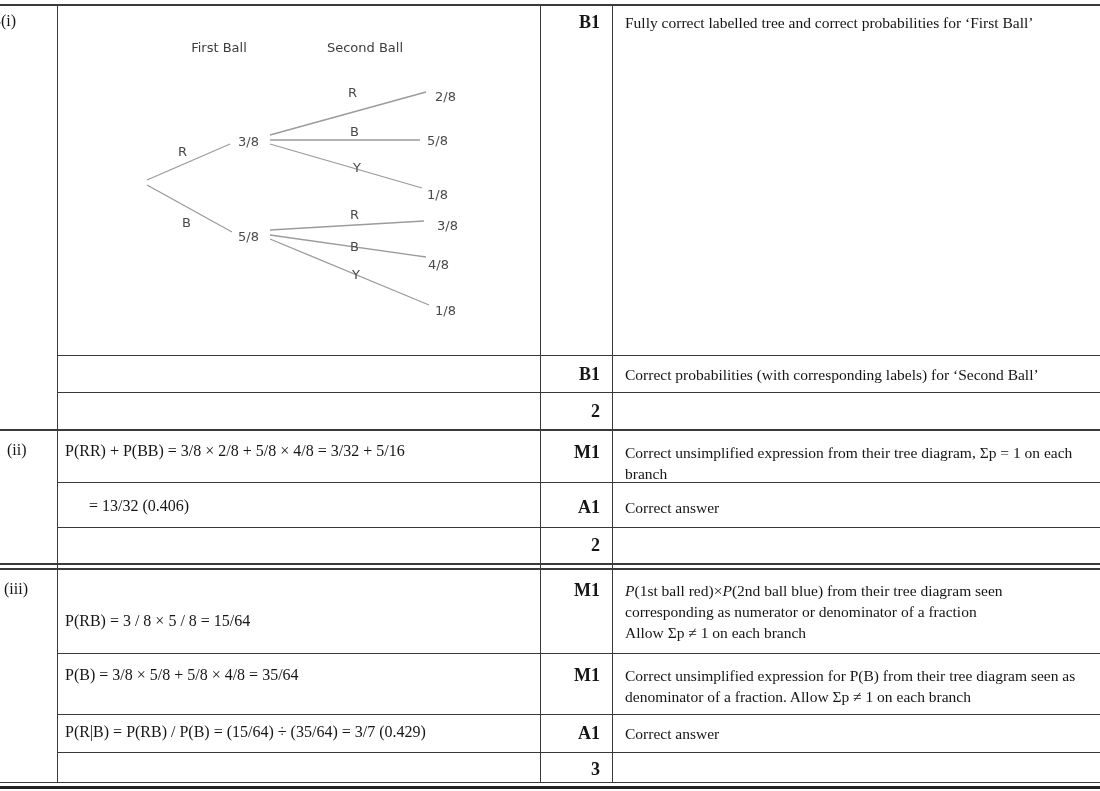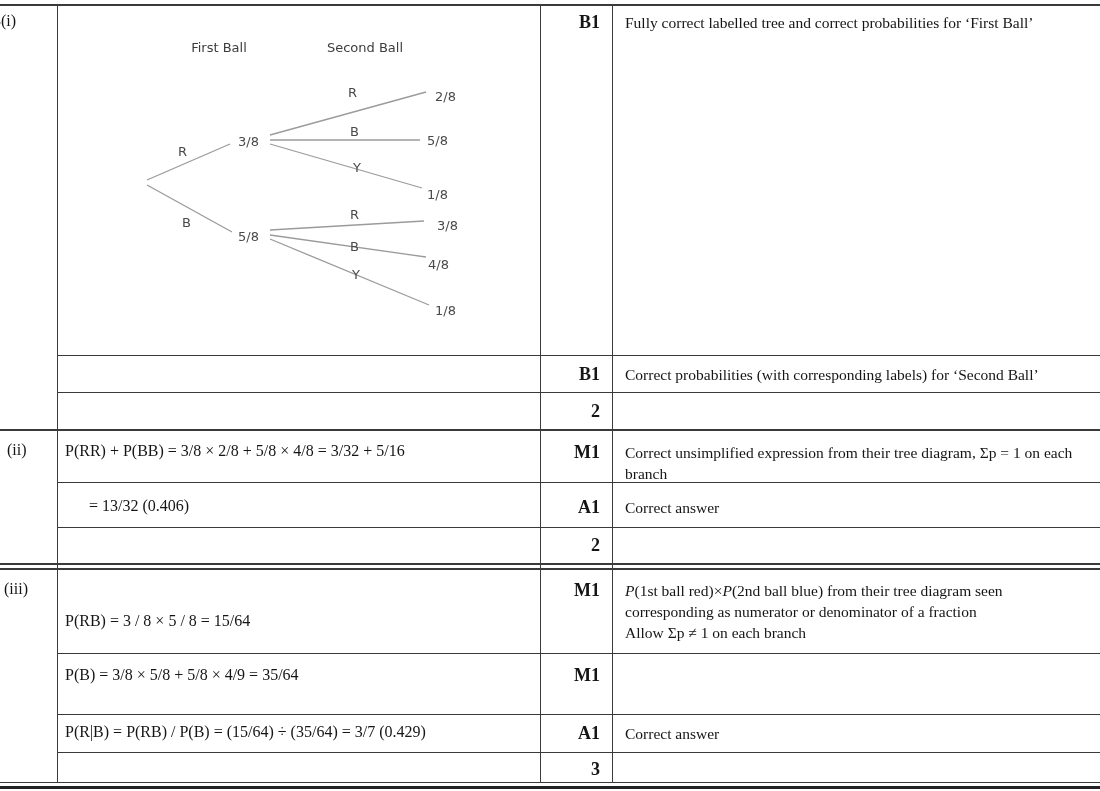--- a/index.html
+++ b/index.html
@@ -118,22 +118,23 @@
   <div class="mark" style="top:535px;">2</div>
 
   <div class="abs work" style="left:65px;top:580px;margin-top:32px;">P(RB) =  3 / 8 × 5 / 8 = 15/64</div>
   <div class="mark" style="top:580px;">M1</div>
   <div class="desc" style="top:580px;">
     <div><span class="ital">P</span><span>(1st ball red)</span><span>×</span><span class="ital">P</span><span>(2nd ball blue)</span><span> from their tree diagram seen</span></div>
     <div>corresponding as numerator or denominator of a fraction</div>
     <div>Allow Σp ≠ 1 on each branch</div>
   </div>
 
-  <div class="abs work" style="left:65px;top:666px;">P(B) = 3/8 × 5/8 + 5/8 × 4/9 = 35/64</div>
+  <div class="abs work" style="left:65px;top:666px;">P(B) = 3/8 × 5/8 + 5/8 × 4/8 = 35/64</div>
   <div class="mark" style="top:665px;">M1</div>
+  <div class="desc" style="top:665px;">Correct unsimplified expression for P(B) from their tree diagram seen as denominator of a fraction. Allow Σp ≠ 1 on each branch</div>
 
   <div class="abs work" style="left:65px;top:723px;">P(R|B) = P(RB) / P(B) = (15/64) ÷ (35/64) = 3/7 (0.429)</div>
   <div class="mark" style="top:723px;">A1</div>
   <div class="desc nowrap" style="top:723px;">Correct answer</div>
 
   <div class="mark" style="top:759px;">3</div>
 
 </div>
 
 </body></html>

